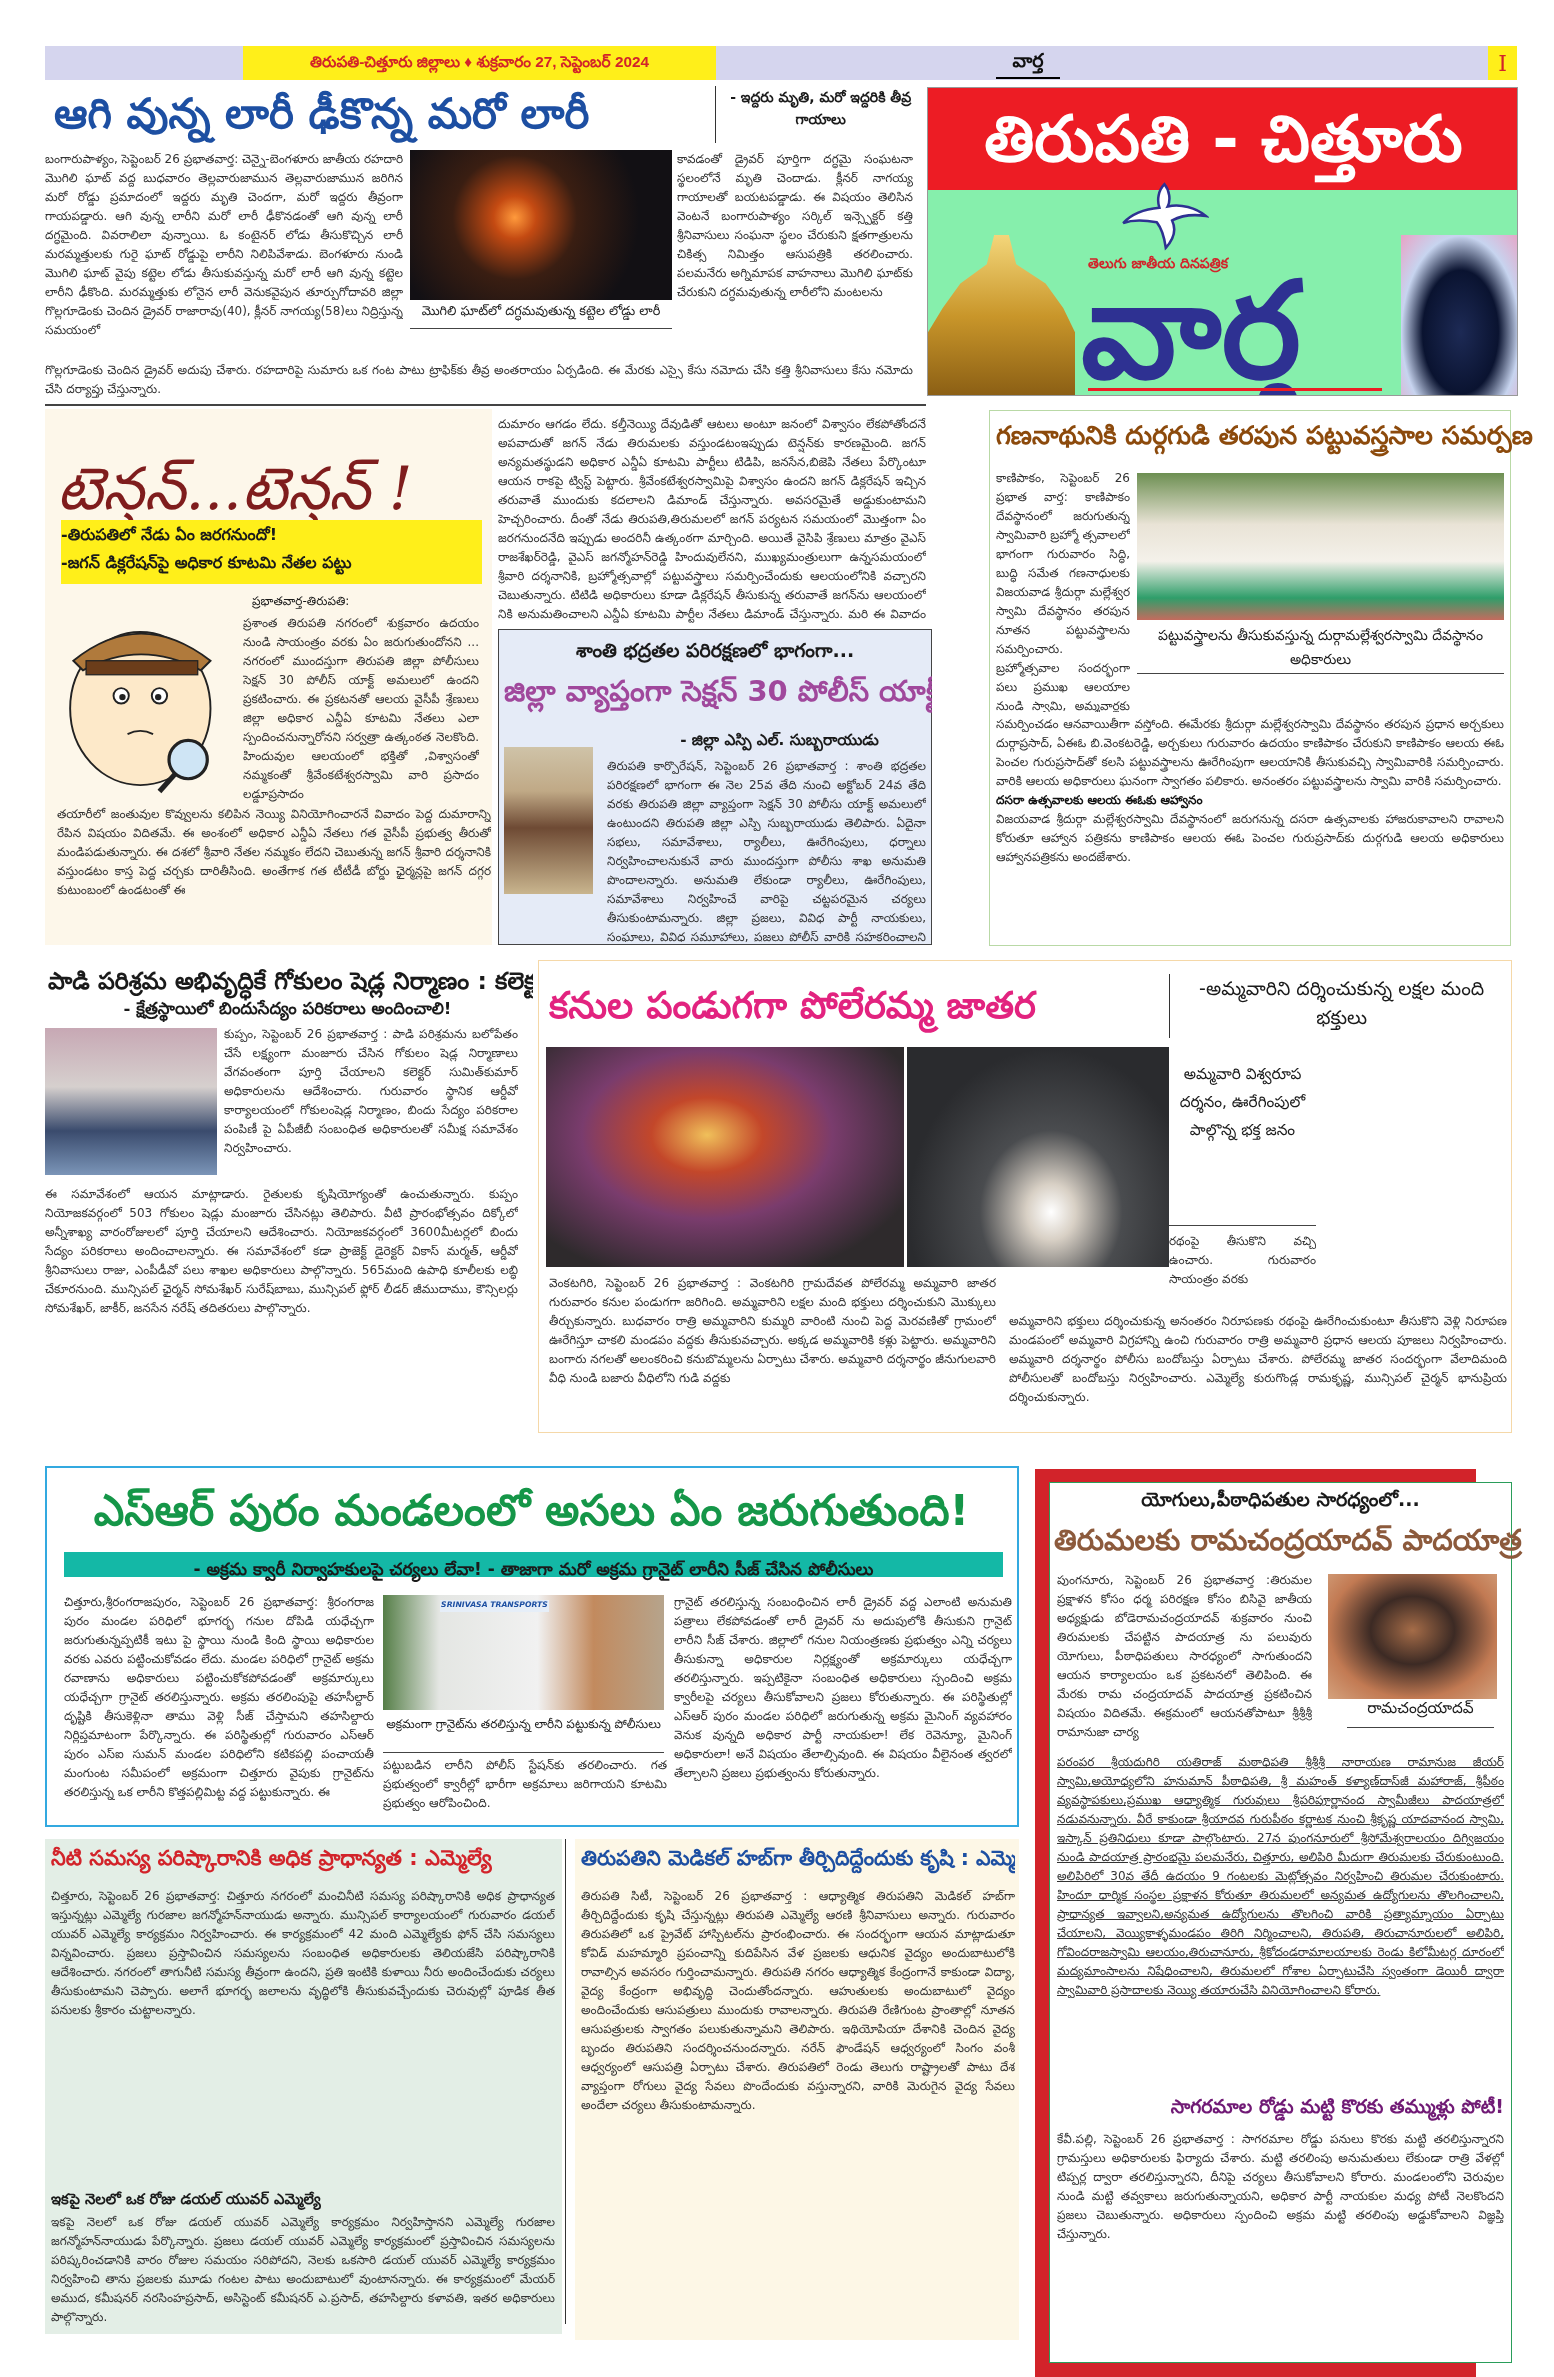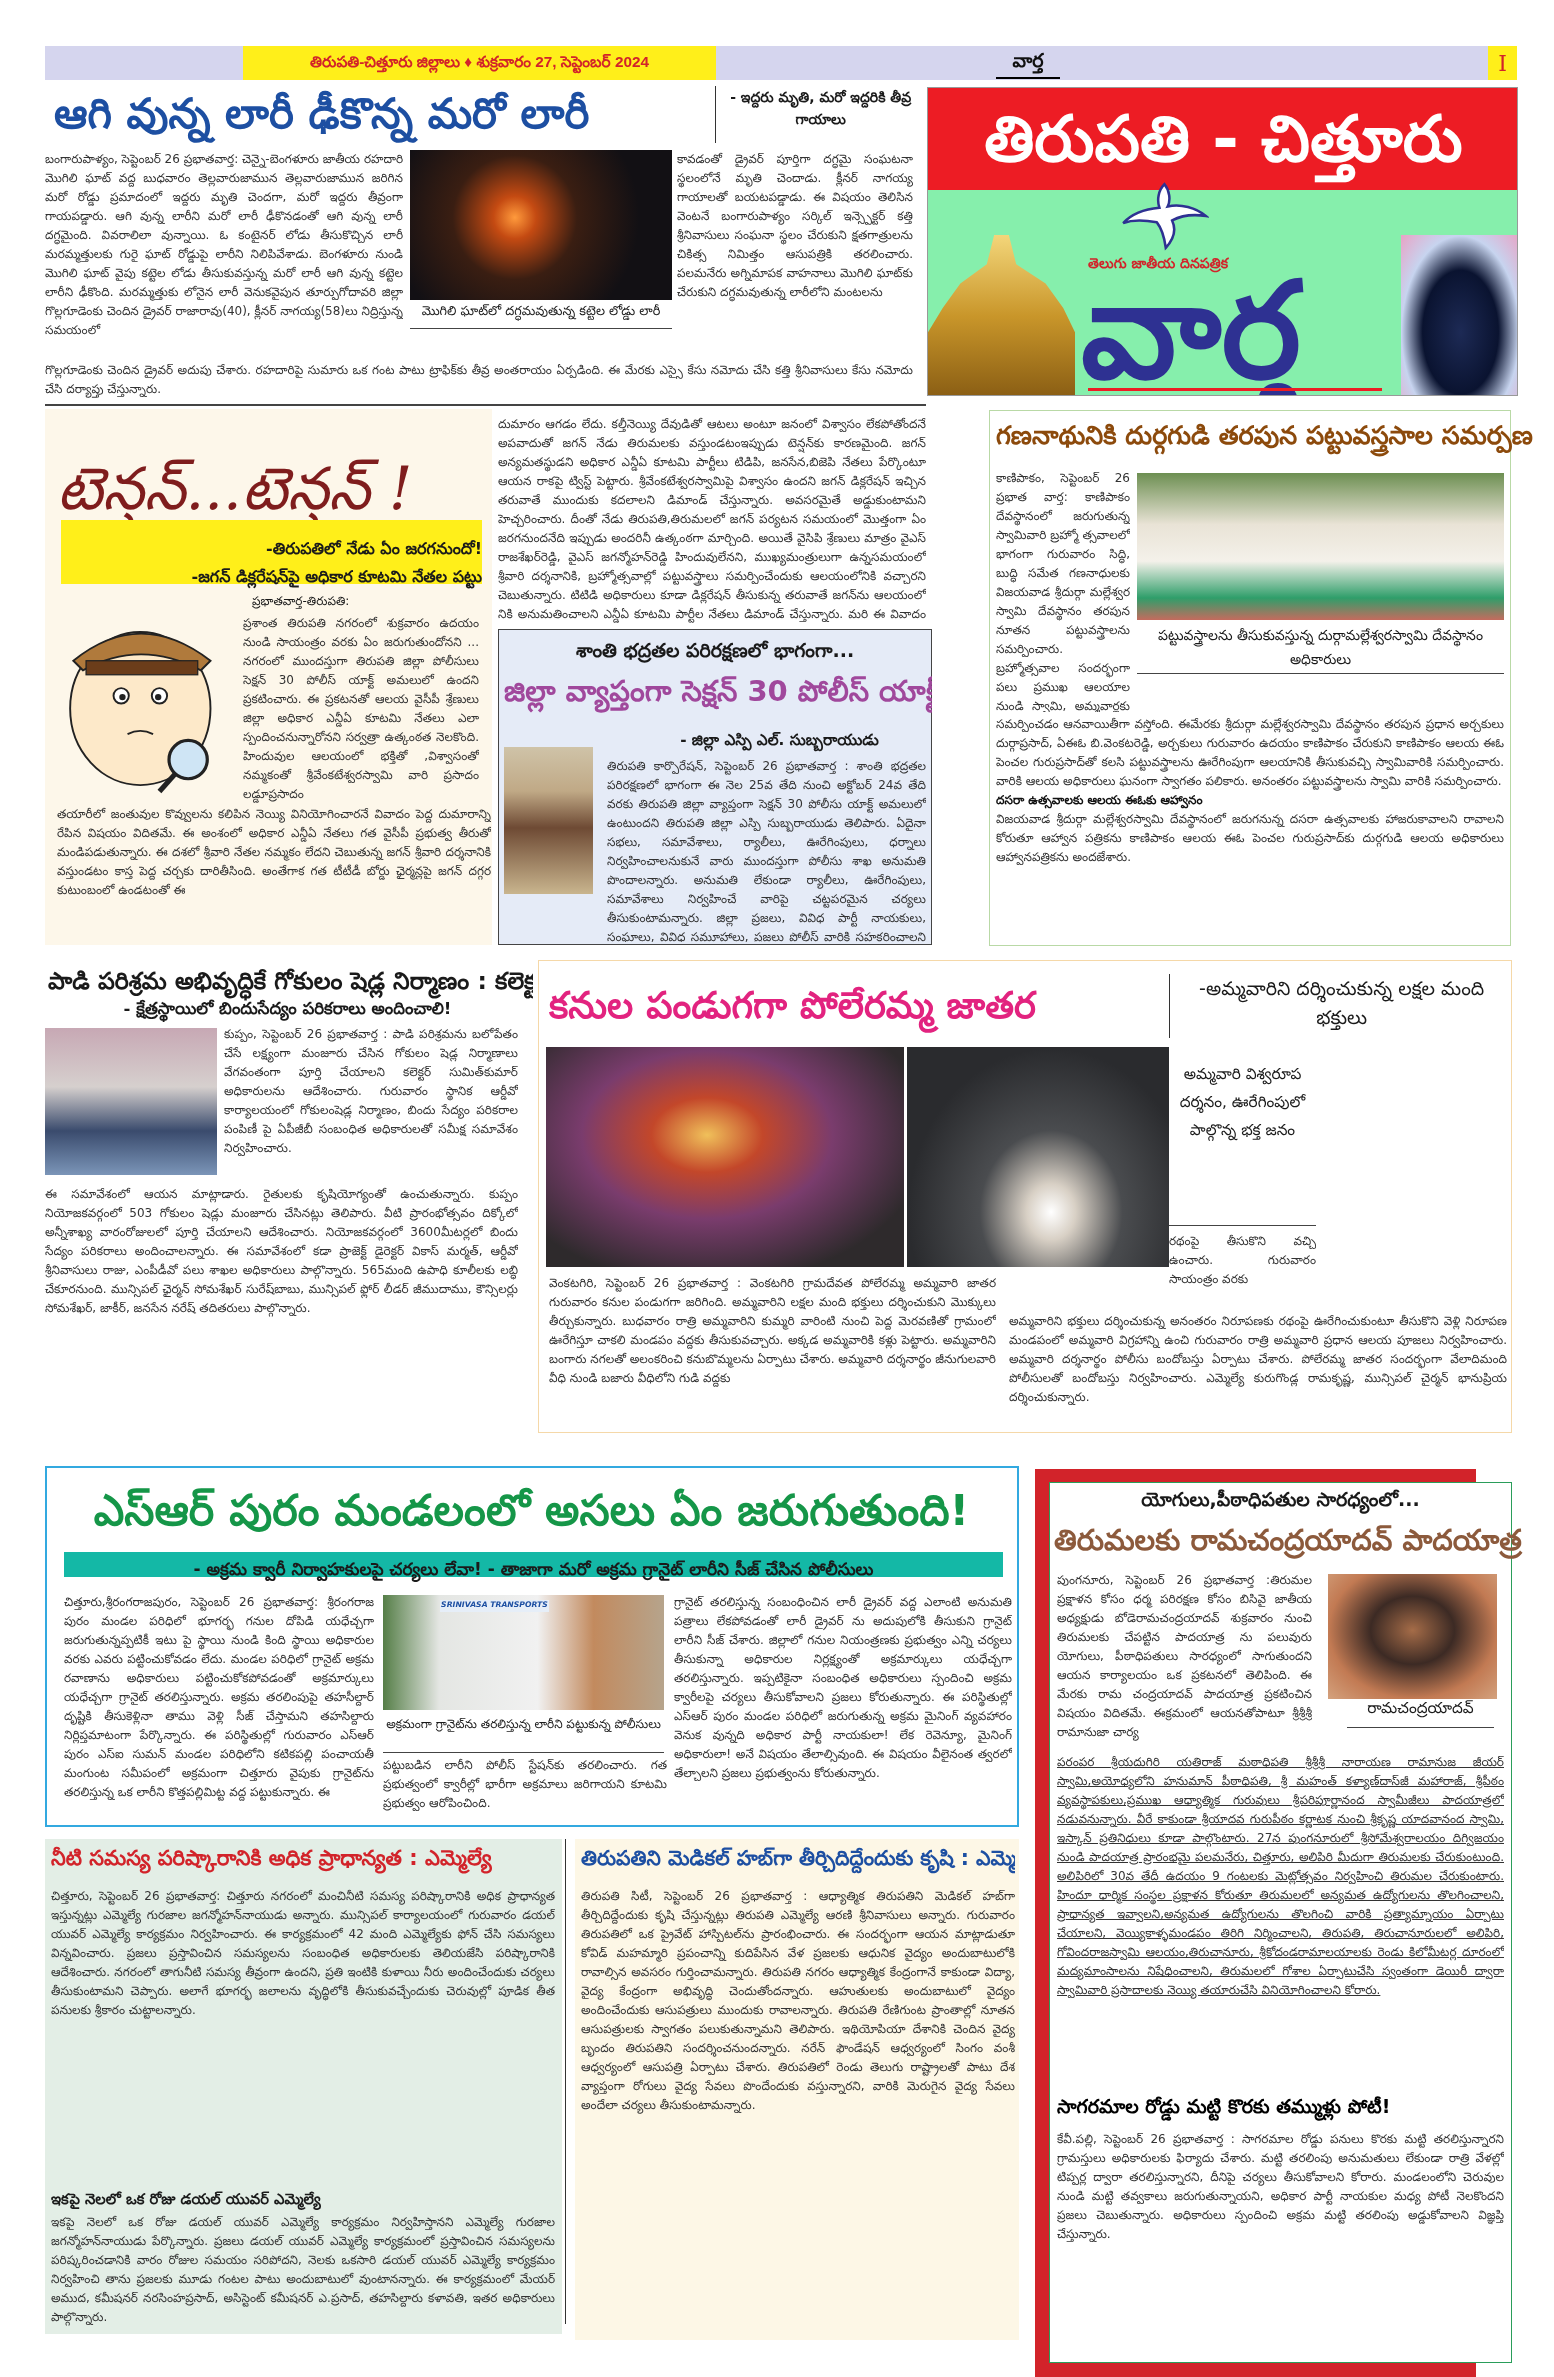--- a/index.html
+++ b/index.html
@@ -31,21 +31,21 @@
   #mast-temple { left: 0; top: 147px; width: 147px; height: 162px; background: linear-gradient(180deg, #f3d67a 0%, #c9962a 50%, #8a5e14 100%); clip-path: polygon(45% 0, 55% 0, 60% 18%, 80% 30%, 92% 45%, 100% 60%, 100% 100%, 0 100%, 0 60%, 10% 45%, 22% 30%, 40% 18%); }
   #mast-tagline { left: 160px; top: 167px; width: 211px; height: 23px; color: #d2232a; font-size: 14px; font-weight: bold; }
   #mast-logo { left: 153px; top: 179px; width: 307px; height: 128px; color: #2e3192; font-size: 134px; font-weight: bold; line-height: 128px; font-family: "DejaVu Sans", sans-serif; }
   #mast-dove { left: 192px; top: 93px; width: 89px; height: 70px; }
   #mast-underline { left: 160px; top: 300px; width: 294px; height: 3.2px; background: #ed1c24; }
   #mast-deity { left: 473px; top: 147px; width: 119px; height: 162px; background: radial-gradient(ellipse at 50% 60%, #1d2a55 0%, #0a1330 45%, #c7d4ef 70%, #e8a3c5 100%); }
 
   
   #t-box { left: 45px; top: 409px; width: 447px; height: 536px; background: #fdf7ea; }
   #t-head { left: 57px; top: 434px; width: 415px; height: 109px; color: #7f1d1d; font-size: 59px; font-family: "DejaVu Serif", serif; font-style: italic; line-height: 109px; white-space: nowrap; }
-  #t-sub { left: 61px; top: 520px; width: 421px; height: 64px; background: #ffef1a; font-size: 16px; font-weight: bold; text-align: right; line-height: 28px; padding-top: 15px; }
+  #t-sub { left: 61px; top: 520px; width: 421px; height: 64px; background: #ffef1a; font-size: 16px; font-weight: bold; text-align: left; line-height: 28px; padding-top: 1px; }
   #t-cartoon { left: 51px; top: 600px; width: 185px; height: 198px; }
   #t-col1 { left: 243px; top: 594px; width: 236px; height: 211px; }
   #t-col1b { left: 57px; top: 805px; width: 434px; height: 134px; }
   #t-col2 { left: 498px; top: 415px; width: 428px; height: 211px; }
 
   
   #p-box { left: 498px; top: 629px; width: 434px; height: 316px; background: #e5ebf7; border: 1.3px solid #444; }
   #p-kicker { left: 498px; top: 639px; width: 434px; height: 32px; font-size: 19px; font-weight: bold; text-align: center; }
   #p-head { left: 504px; top: 674px; width: 428px; height: 45px; color: #a0489c; font-size: 29px; font-weight: bold; text-align: center; white-space: nowrap; overflow: hidden; }
   #p-byline { left: 639px; top: 731px; width: 281px; height: 23px; font-size: 15.3px; font-weight: bold; text-align: center; }
@@ -90,21 +90,21 @@
 
   
   #r-red { left: 1035px; top: 1469px; width: 441px; height: 913px; background: #d2232a; }
   #r-box { left: 1049px; top: 1482px; width: 463px; height: 881px; background: #fff; border: 1.9px solid #2a9d5a; }
   #r-kicker { left: 1054px; top: 1488px; width: 453px; height: 32px; font-size: 19px; font-weight: bold; text-align: center; }
   #r-head { left: 1054px; top: 1523px; width: 453px; height: 45px; color: #8c5a3c; font-size: 29px; font-weight: bold; text-align: center; white-space: nowrap; }
   #r-col1 { left: 1057px; top: 1571px; width: 255px; height: 179px; }
   #r-photo { left: 1328px; top: 1574px; width: 169px; height: 125px; background: radial-gradient(ellipse at 50% 45%, #a56c48 0%, #3c2a24 35%, #c27a53 70%, #d4a27e 100%); }
   #r-caption { left: 1347px; top: 1699px; width: 147px; height: 29px; font-size: 15.3px; text-align: center; border-bottom: 1.9px solid #444; }
   #r-col2 { left: 1057px; top: 1753px; width: 447px; height: 335px; text-decoration: underline; }
-  #r-sub2 { left: 1057px; top: 2095px; width: 447px; height: 32px; color: #000000; font-size: 19px; font-weight: bold; text-align: left; }
+  #r-sub2 { left: 1057px; top: 2095px; width: 447px; height: 32px; color: #701a75; font-size: 19px; font-weight: bold; text-align: right; }
   #r-col3 { left: 1057px; top: 2130px; width: 447px; height: 227px; }
 
   
   #w-box { left: 45px; top: 1839px; width: 517px; height: 313px; background: #e3eee6; }
   #w-head { left: 51px; top: 1846px; width: 504px; height: 38px; color: #d2232a; font-size: 21px; font-weight: bold; white-space: nowrap; }
   #w-col1 { left: 51px; top: 1887px; width: 504px; height: 268px; }
   #w-sub { left: 51px; top: 2190px; width: 504px; height: 25.5px; font-size: 14.7px; font-weight: bold; }
   #w-col2 { left: 51px; top: 2213px; width: 504px; height: 115px; }
   #w-divider { left: 565px; top: 1839px; width: 1.3px; height: 485px; background: #333; }
 

